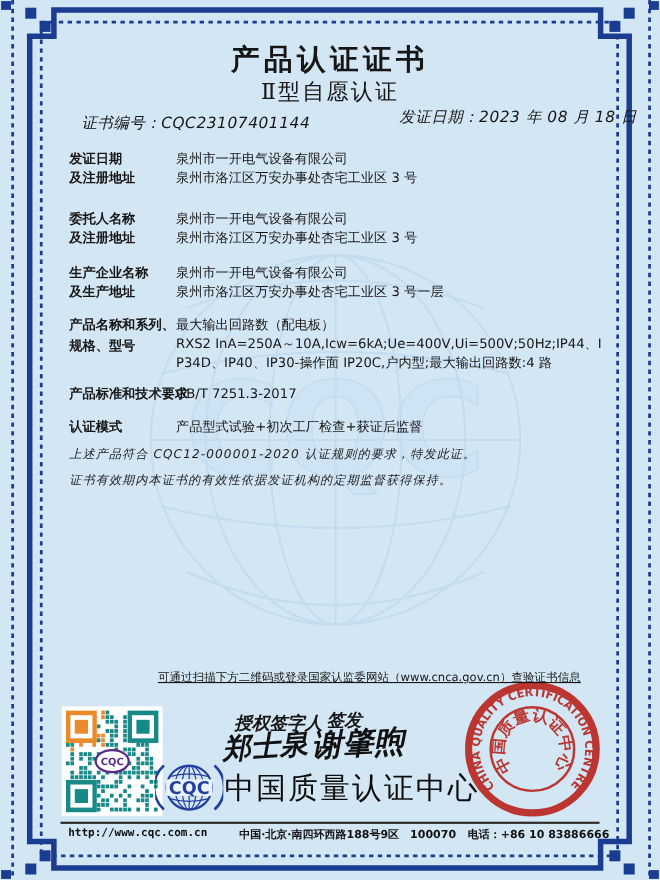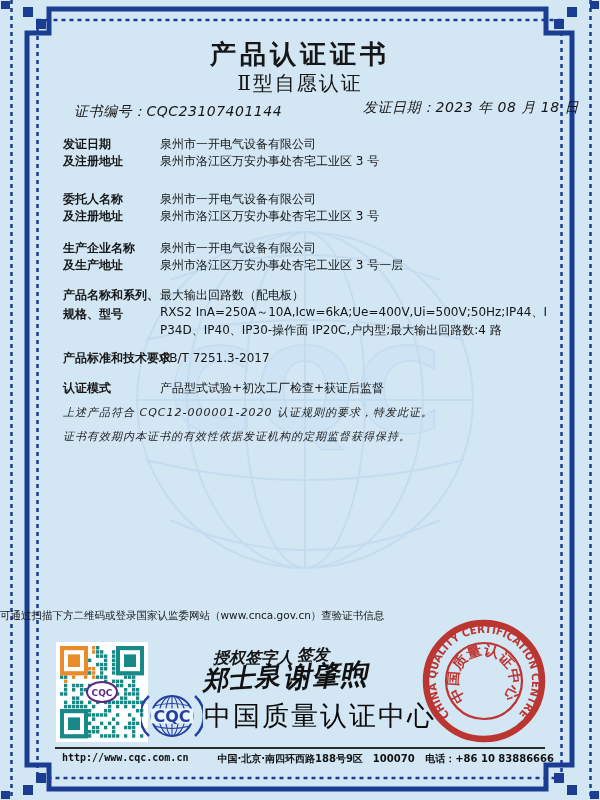--- a/index.html
+++ b/index.html
@@ -14,21 +14,21 @@
   }
   .abs{position:absolute;}
   .title{top:37px;left:0;width:600px;text-align:center;font-size:26px;font-weight:bold;letter-spacing:4px;font-family:Liberation Serif, serif;}
   .subtitle{top:70px;left:0;width:600px;text-align:center;font-size:20px;letter-spacing:2px;font-family:"DejaVu Serif","Liberation Serif",serif;}
   .kai{font-style:italic;font-weight:normal;font-size:14px;letter-spacing:0.5px;}
   .certno{top:103px;left:74px;}
   .dates{top:99px;left:363px;line-height:17px;}
   .lbl{left:63px;font-size:12px;font-weight:bold;white-space:nowrap;}
   .val{left:160px;width:388px;font-size:12px;line-height:17.5px;word-break:break-all;}
   .stmt{left:63px;font-size:11px;font-style:italic;font-weight:500;letter-spacing:1px;color:#1d1d1d;}
-  .qrnote{top:609px;left:0;width:528px;text-align:left;font-size:10.5px;}
+  .qrnote{top:609px;left:0;width:528px;text-align:right;font-size:10.5px;text-decoration:underline;}
   .sig-label{font-size:16px;font-weight:bold;font-style:italic;}
   .sig-name{font-style:italic;font-weight:bold;color:#111;white-space:nowrap;}
   .org-name{top:698px;left:204px;font-size:27px;letter-spacing:2px;font-weight:500;color:#0b0b0b;}
   .footer-line{top:747px;left:55px;width:490px;height:1.5px;background:#2b2b2b;}
   .footer-txt{top:752px;font-size:10px;font-weight:bold;color:#111;}
   .mono{font-family:"DejaVu Sans Mono","Liberation Mono",monospace;}
   .stamp{mix-blend-mode:multiply;opacity:0.92;}
   .wm{opacity:0.55;}
 </style>
 </head>

